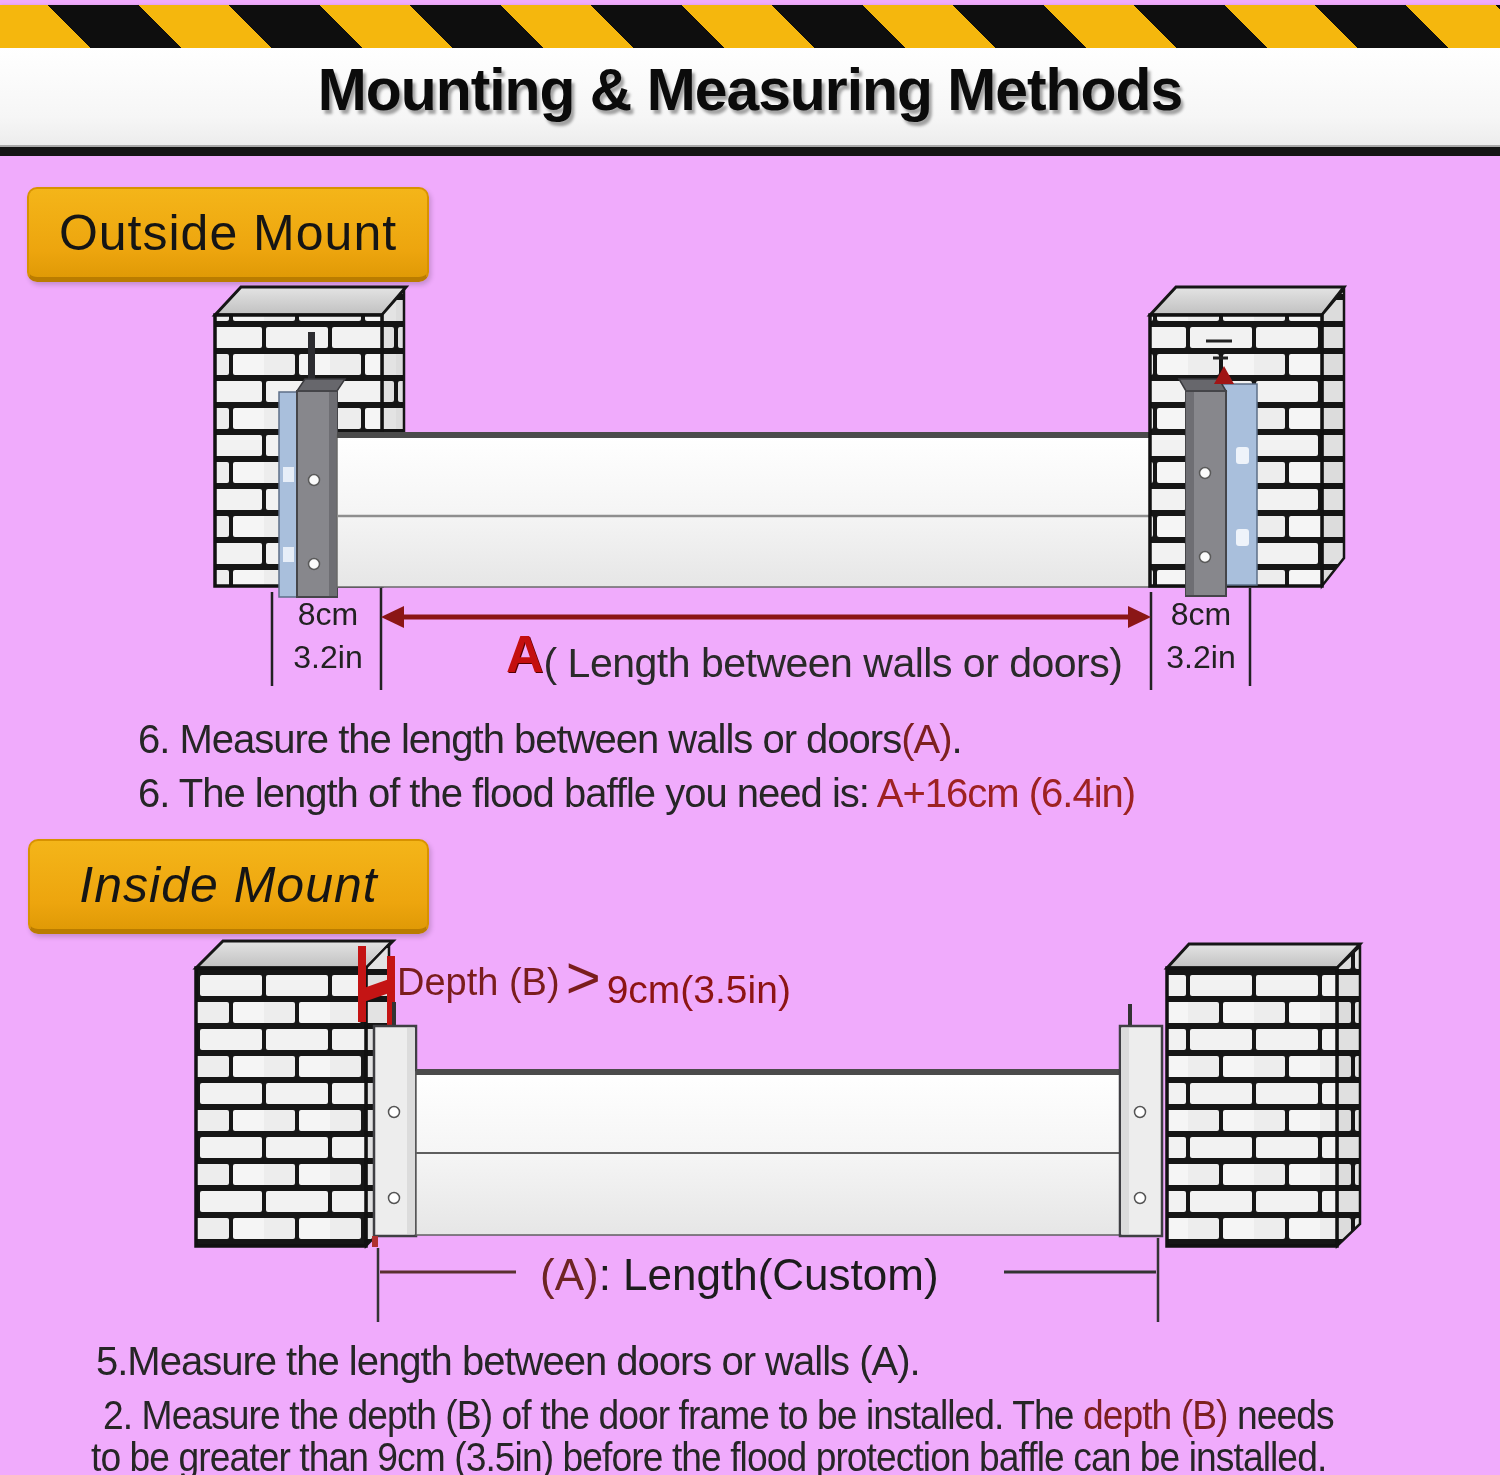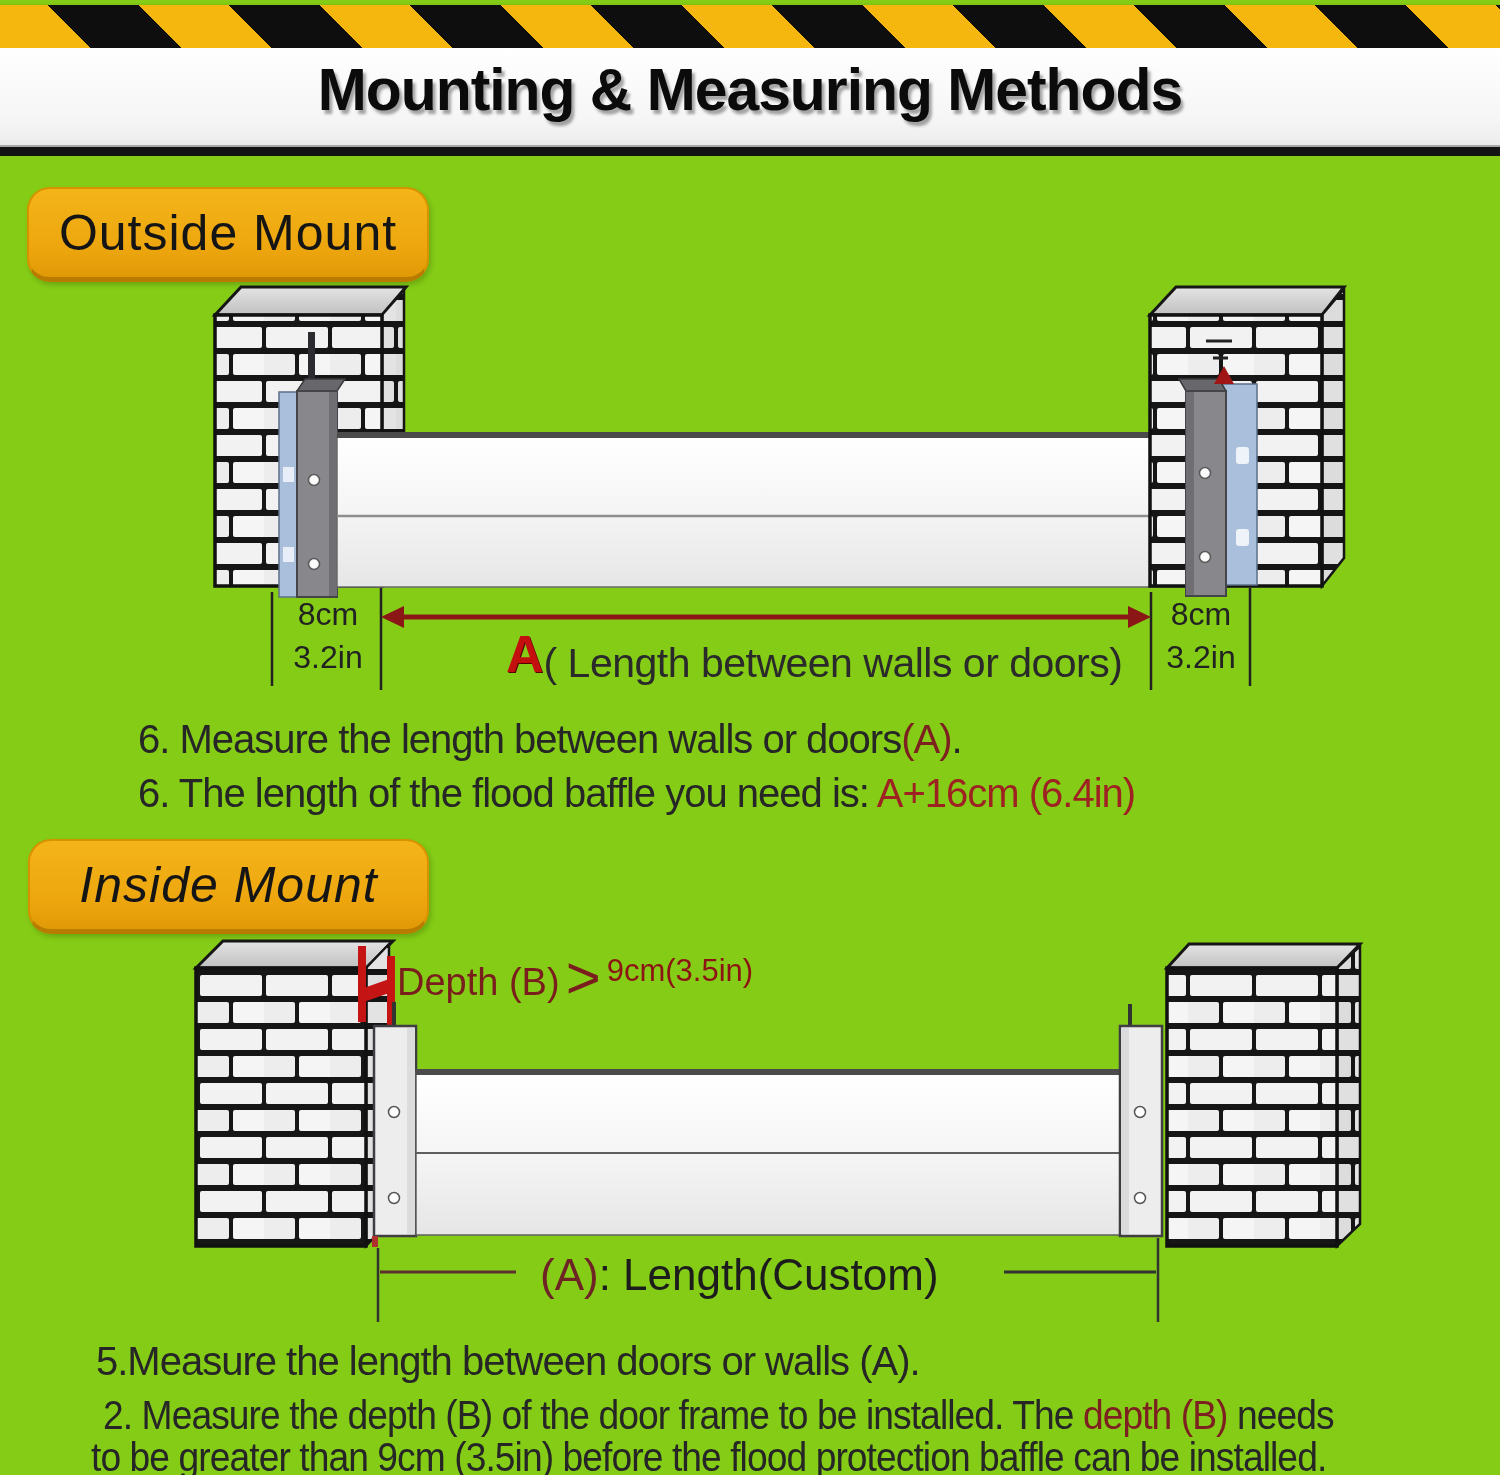--- a/index.html
+++ b/index.html
@@ -1,35 +1,35 @@
 <!DOCTYPE html>
 <html><head>
 <meta charset="utf-8">
 <style>
   html,body{margin:0;padding:0;background:#ffffff;}
-  #page{position:relative;width:1500px;height:1475px;background:#84cc16;overflow:hidden;
+  #page{position:relative;width:1500px;height:1475px;background:#f0abfc;overflow:hidden;
         font-family:"Liberation Sans","DejaVu Sans",sans-serif;color:#1c1c1c;}
   .abs{position:absolute;}
 
   
   .hazard{position:absolute;left:0;top:5px;width:1500px;height:43px;
           background:repeating-linear-gradient(45deg,#f5b70d 0 64px,#0e0e0e 64px 128px);
           box-shadow:0 2px 4px rgba(0,0,0,.35);}
   .title-band{position:absolute;left:0;top:48px;width:1500px;height:99px;
           background:linear-gradient(180deg,#ffffff 0%,#f6f6f6 70%,#ececec 100%);}
   .page-title{position:absolute;left:0;top:60px;width:1500px;text-align:center;
           font-size:60px;font-weight:700;letter-spacing:-1px;color:#0b0b0b;line-height:1;
           transform:scaleX(.98);text-shadow:3px 4px 3px rgba(0,0,0,.35);}
   .divider{position:absolute;left:0;top:145px;width:1500px;height:9px;
           background:#141414;border-top:2px solid #a9a9a9;}
 
   
   .section-label{position:absolute;display:flex;align-items:center;justify-content:center;
           background:linear-gradient(180deg,#f4b519 0%,#eda50e 70%,#e09a06 100%);
-          border:2px solid #d89200;border-bottom:5px solid #ba7c00;border-radius:23px;
+          border:2px solid #d89200;border-bottom:5px solid #ba7c00;border-radius:10px;
           box-shadow:2px 3px 5px rgba(0,0,0,.18);
           font-size:50px;color:#151515;letter-spacing:1px;}
   .label-outside{left:27px;top:187px;width:398px;height:88px;}
   .label-inside{left:28px;top:839px;width:397px;height:88px;font-style:italic;}
 
   
   .dim{position:absolute;font-size:32px;color:#222;text-align:center;line-height:1;white-space:nowrap;}
   .a-dim{position:absolute;left:506px;top:628px;display:flex;align-items:flex-start;white-space:nowrap;}
   .a-red{font-size:52px;line-height:1;font-weight:700;color:#c40f0f;text-shadow:1px 1px 0 #550000;}
   .a-rest{font-size:41px;color:#2a2a2a;margin-top:12px;letter-spacing:-0.5px;}
@@ -37,21 +37,21 @@
   
   .instr{position:absolute;font-size:40px;color:#262626;letter-spacing:-1px;white-space:nowrap;line-height:1.15;}
   .fit{transform:scaleX(.93);transform-origin:left top;}
   .maroon{color:#7d2020;}
   .red2{color:#9e2222;}
 
   
   .depth{position:absolute;left:397px;top:948px;display:flex;align-items:flex-start;white-space:nowrap;}
   .depth-l{font-size:38px;color:#7a1d1d;margin-top:13px;}
   .depth-gt{font-size:60px;color:#7a1d1d;line-height:1;margin:0 6px;}
-  .depth-v{font-size:31px;color:#8d1414;margin-top:5px;}
+  .depth-v{font-size:39px;color:#8d1414;margin-top:20px;}
 
   
   .a2{position:absolute;left:540px;top:1250px;display:flex;white-space:nowrap;font-size:44px;}
   .a2-p{color:#6e2424;}
   .a2-t{color:#1c1c1c;}
 </style>
 </head>
 <body>
 
 <div id="page">

